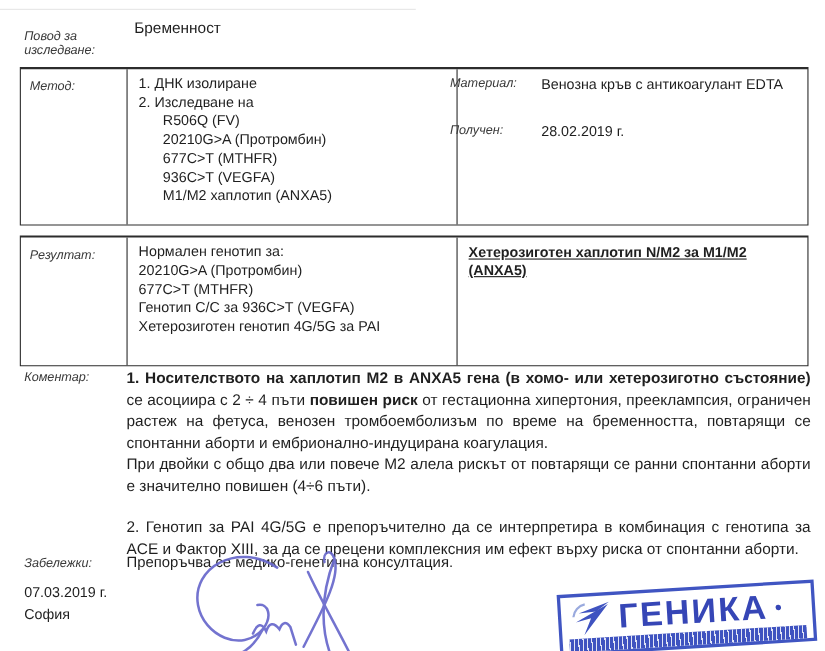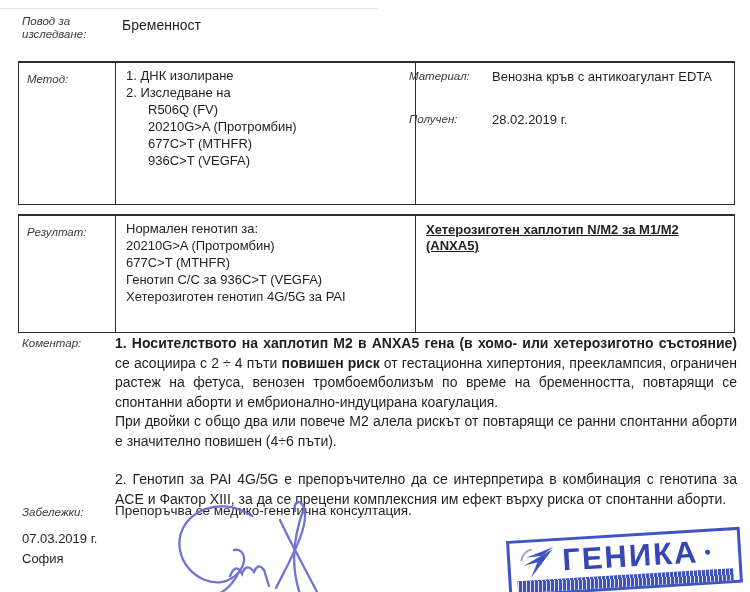--- a/index.html
+++ b/index.html
@@ -9,21 +9,21 @@
     font-family:"Liberation Sans", sans-serif;
     -webkit-font-smoothing:antialiased;
   }
   .abs{position:absolute;}
   .lbl{
     font-style:italic;font-size:11.5px;color:#3a3a3a;line-height:13px;
     white-space:pre-line;
   }
   .top-rule{left:0;top:8px;width:378px;height:1px;background:#e6e6e6;}
 
-  .reason-label{left:22px;top:15px;width:95px;}
+  .reason-label{left:22px;top:27px;width:95px;}
   .reason-value{left:122px;top:17px;font-size:14px;}
 
   .tbl{border:1px solid #2c2c2c;border-top-width:2px;box-sizing:border-box;}
   .tbl-method{left:18px;top:61px;width:717px;height:144px;}
   .tbl-result{left:18px;top:214px;width:717px;height:119px;}
   .col{position:absolute;top:0;bottom:0;box-sizing:border-box;}
   .col-label{left:0;width:97px;border-right:1px solid #2c2c2c;padding:6px 8px;}
   .col-mid{left:97px;width:300px;border-right:1px solid #2c2c2c;padding:4px 10px;}
   .col-right{left:397px;right:0;padding:4px 10px;text-decoration:underline;}
 
@@ -85,20 +85,21 @@
   <div class="col col-label">
     <span class="lbl">Метод:</span>
   </div>
   <div class="col col-mid">
     <div class="line">1. ДНК изолиране</div>
     <div class="line">2. Изследване на</div>
     <div class="line indent">R506Q (FV)</div>
     <div class="line indent">20210G&gt;A (Протромбин)</div>
     <div class="line indent">677C&gt;T (MTHFR)</div>
     <div class="line indent">936C&gt;T (VEGFA)</div>
+    <div class="line indent">M1/M2 хаплотип (ANXA5)</div>
   </div>
   <div class="col col-right"></div>
 </div>
 <div class="abs lbl mat-label">Материал:</div>
 <div class="abs mat-value">Венозна кръв с антикоагулант EDTA</div>
 <div class="abs lbl rec-label">Получен:</div>
 <div class="abs rec-value">28.02.2019 г.</div>
 
 <div class="abs tbl tbl-result">
   <div class="col col-label">

